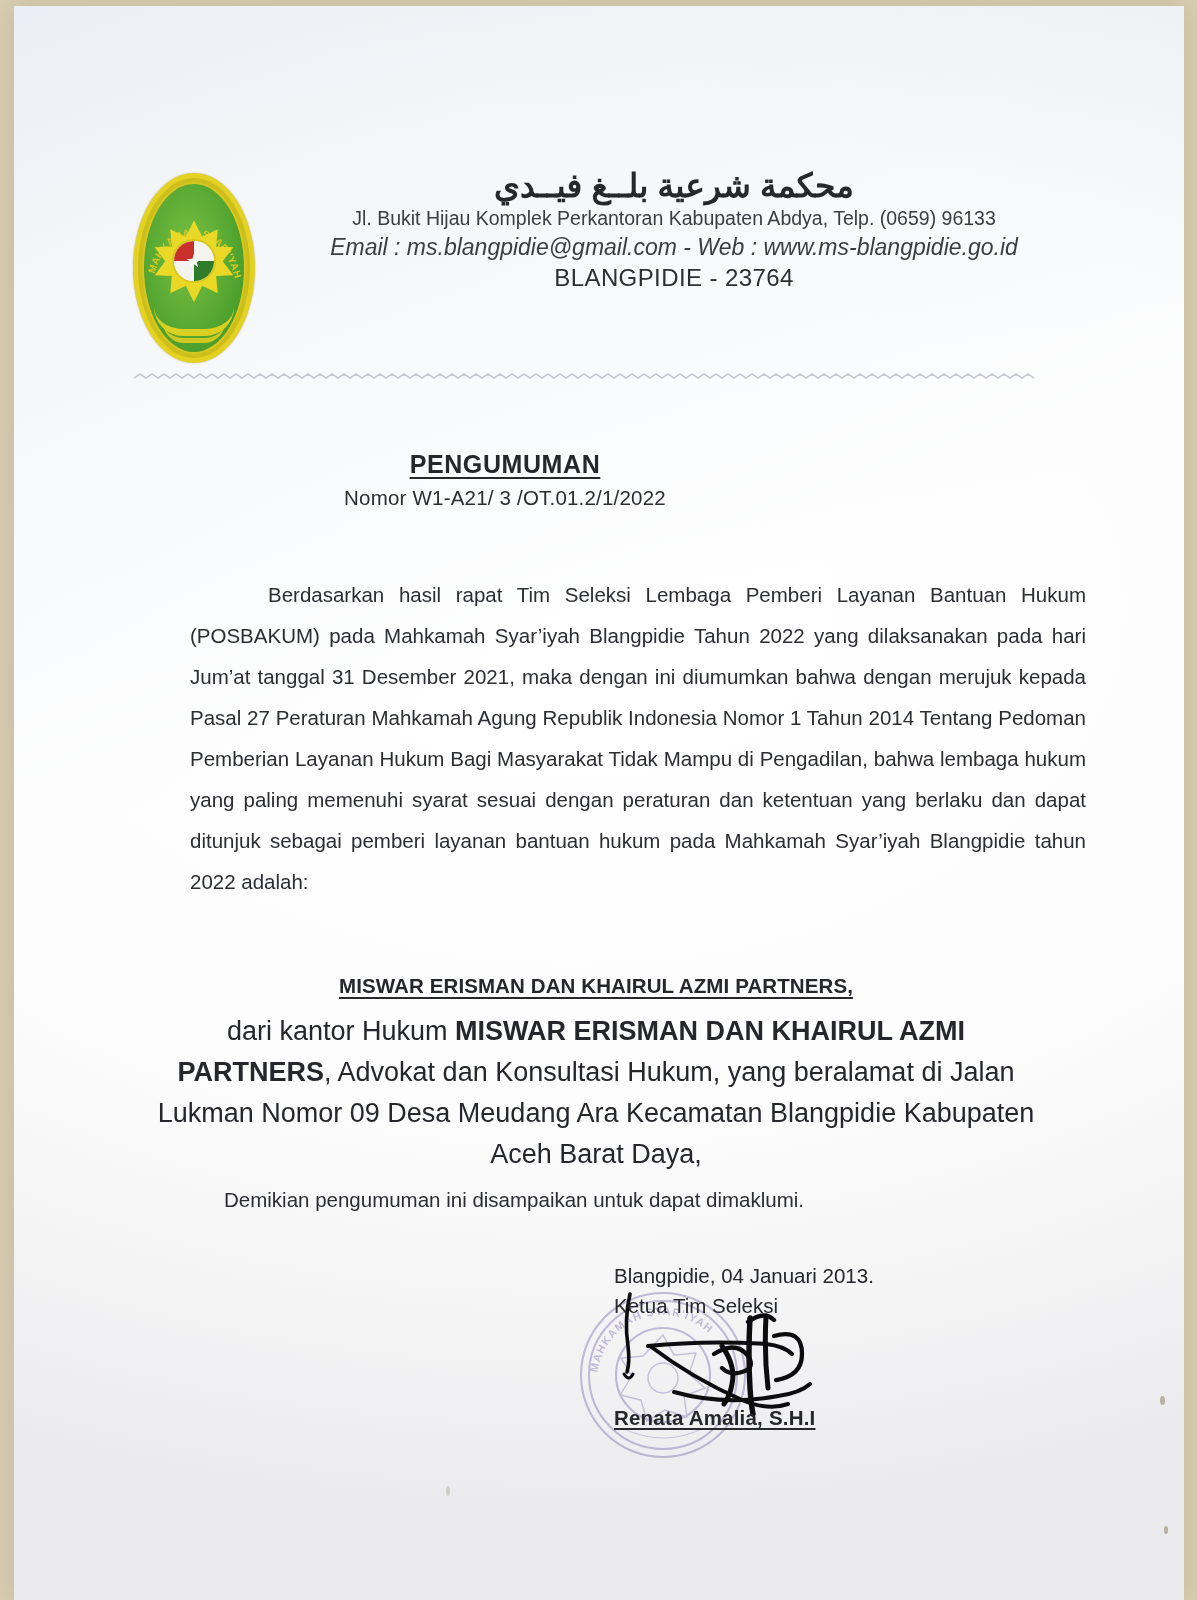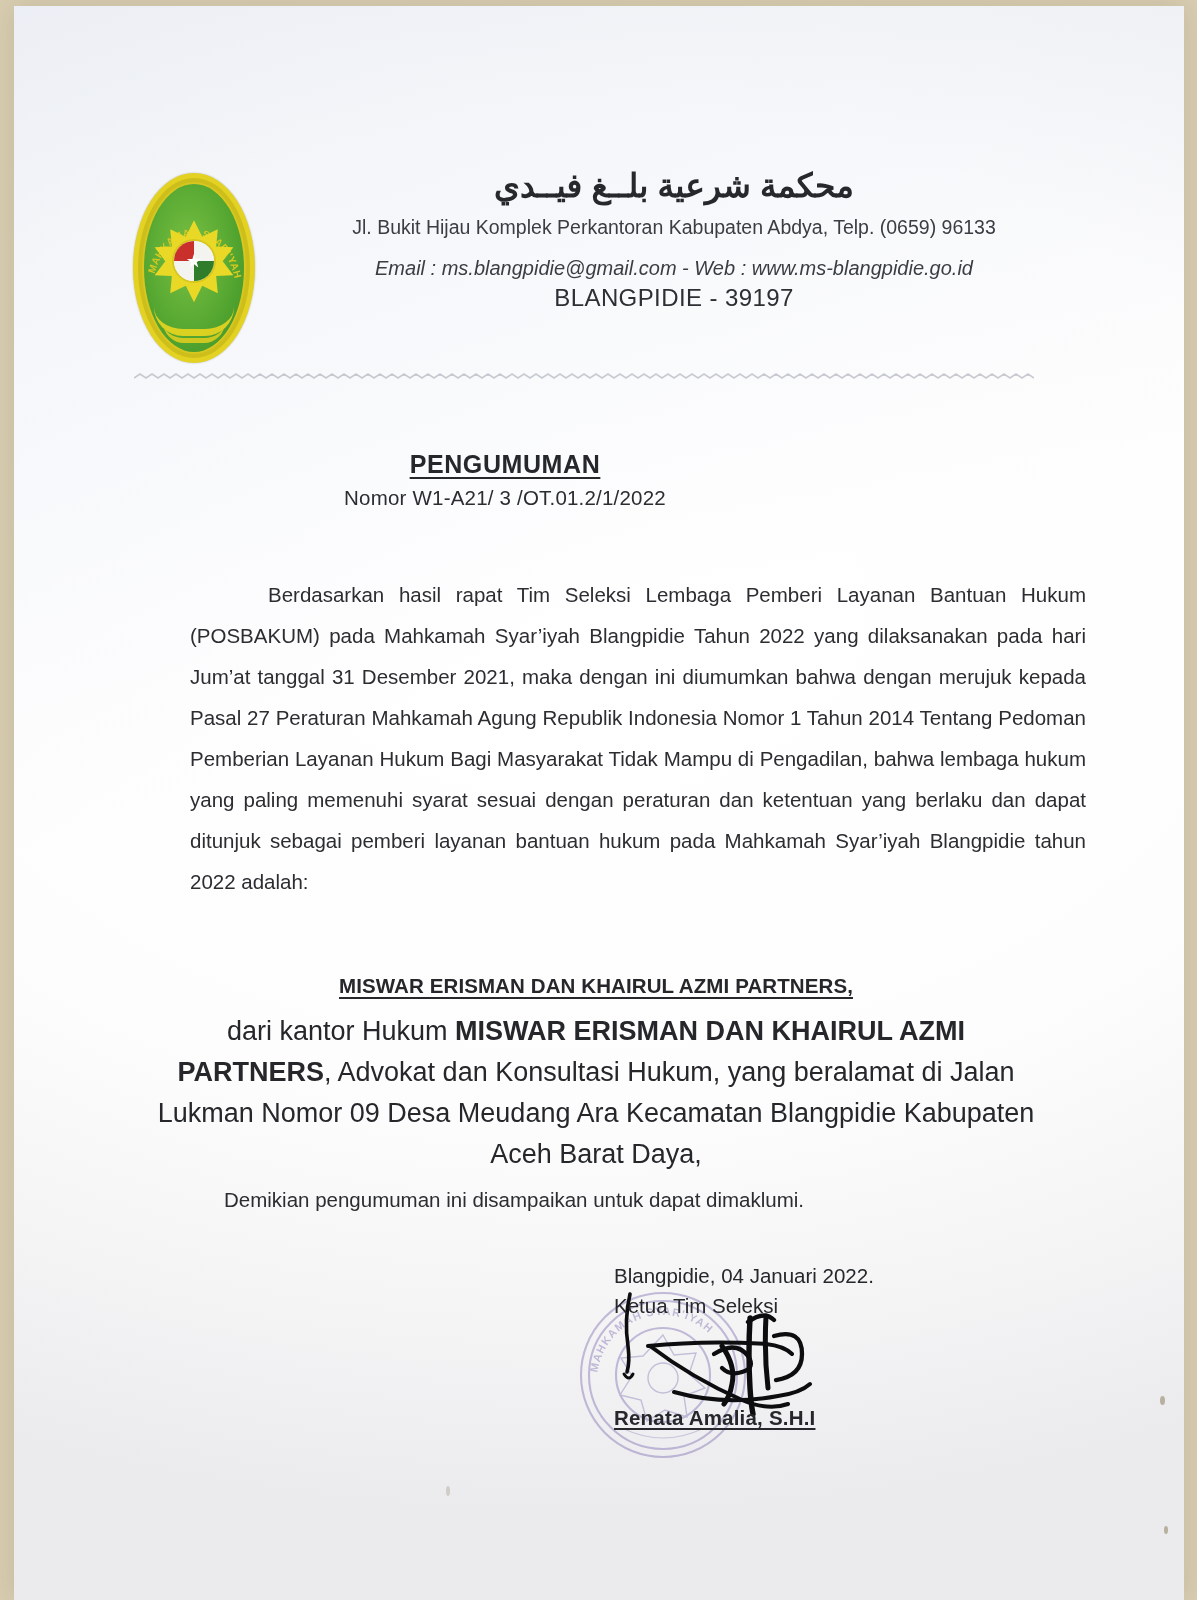--- a/index.html
+++ b/index.html
@@ -102,25 +102,25 @@
   .court-name{
     font-size:35px; font-weight:bold; letter-spacing:.5px;
     color:#2d2f33; line-height:1.06;
     white-space:nowrap;
   }
   .court-name-ar{
     font-size:33px; font-weight:bold; color:#26282c;
     direction:rtl; line-height:1.22; margin-top:2px;
   }
   .addr{
-    font-size:19.5px; color:#3a3d42; margin-top:9px; line-height:1.25;
+    font-size:19.5px; color:#3a3d42; margin-top:0; line-height:1.25;
     white-space:nowrap;
   }
   .contact{
-    font-size:20px; color:#3a3d42; font-style:italic; margin-top:16px;
+    font-size:23px; color:#3a3d42; font-style:italic; margin-top:2px;
     line-height:1.25; white-space:nowrap;
   }
   .city-zip{
     font-size:24px; color:#2d2f33; margin-top:3px; letter-spacing:.4px;
   }
   #rule{
     position:absolute; left:120px; top:208px; width:900px; height:9px;
   }
   #rule svg{display:block;width:100%;height:100%;opacity:.45;}
 
@@ -225,21 +225,21 @@
           </div>
           <div class="seal-scroll"></div>
           <div class="seal-scroll2"></div>
         </div>
       </div>
 
       <div id="head-text">
         <div class="court-name-ar">محكمة شرعية بلــغ فيــدي</div>
         <div class="addr">Jl. Bukit Hijau Komplek Perkantoran Kabupaten Abdya, Telp. (0659) 96133</div>
         <div class="contact">Email : ms.blangpidie@gmail.com    -    Web : www.ms-blangpidie.go.id</div>
-        <div class="city-zip">BLANGPIDIE - 39197</div>
+        <div class="city-zip">BLANGPIDIE - 23764</div>
       </div>
 
       <div id="rule">
         <svg viewBox="0 0 900 9" preserveAspectRatio="none" xmlns="http://www.w3.org/2000/svg" aria-hidden="true">
           <path d="M0 6 L6 2 L12 6 L18 2 L24 6 L30 2 L36 6 L42 2 L48 6 L54 2 L60 6 L66 2 L72 6 L78 2 L84 6 L90 2 L96 6 L102 2 L108 6 L114 2 L120 6 L126 2 L132 6 L138 2 L144 6 L150 2 L156 6 L162 2 L168 6 L174 2 L180 6 L186 2 L192 6 L198 2 L204 6 L210 2 L216 6 L222 2 L228 6 L234 2 L240 6 L246 2 L252 6 L258 2 L264 6 L270 2 L276 6 L282 2 L288 6 L294 2 L300 6 L306 2 L312 6 L318 2 L324 6 L330 2 L336 6 L342 2 L348 6 L354 2 L360 6 L366 2 L372 6 L378 2 L384 6 L390 2 L396 6 L402 2 L408 6 L414 2 L420 6 L426 2 L432 6 L438 2 L444 6 L450 2 L456 6 L462 2 L468 6 L474 2 L480 6 L486 2 L492 6 L498 2 L504 6 L510 2 L516 6 L522 2 L528 6 L534 2 L540 6 L546 2 L552 6 L558 2 L564 6 L570 2 L576 6 L582 2 L588 6 L594 2 L600 6 L606 2 L612 6 L618 2 L624 6 L630 2 L636 6 L642 2 L648 6 L654 2 L660 6 L666 2 L672 6 L678 2 L684 6 L690 2 L696 6 L702 2 L708 6 L714 2 L720 6 L726 2 L732 6 L738 2 L744 6 L750 2 L756 6 L762 2 L768 6 L774 2 L780 6 L786 2 L792 6 L798 2 L804 6 L810 2 L816 6 L822 2 L828 6 L834 2 L840 6 L846 2 L852 6 L858 2 L864 6 L870 2 L876 6 L882 2 L888 6 L894 2 L900 6" fill="none" stroke="#8c919c" stroke-width="1.6"></path>
         </svg>
       </div>
     </div>
 
     <div id="title-block">
@@ -291,21 +291,21 @@
           <path d="M100 66 q22 -14 34 2 q8 12 -6 16 q-12 4 -20 -4" stroke-width="4.3"></path>
           <path d="M136 30 q-2 36 0 70 q1 16 3 26" stroke-width="5.4"></path>
           <path d="M152 28 q-2 38 2 72" stroke-width="5"></path>
           <path d="M134 34 q16 -12 26 -2" stroke-width="4.3"></path>
           <path d="M160 48 q28 -8 28 18 q0 22 -26 26" stroke-width="4.3"></path>
         </g>
       </svg>
     </div>
 
     <div id="sign-block">
-      <div class="sign-place">Blangpidie, 04 Januari 2022.</div>
+      <div class="sign-place">Blangpidie, 04 Januari 2013.</div>
       <div class="sign-role">Ketua Tim Seleksi</div>
       <div class="sign-space"></div>
       <div class="sign-name">Renata Amalia, S.H.I</div>
     </div>
 
     <span class="speck" style="left:432px;top:1480px;width:4px;height:10px;"></span>
     <span class="speck" style="left:1146px;top:1390px;width:5px;height:9px;background:#8d7f5e;"></span>
     <span class="speck" style="left:1150px;top:1520px;width:4px;height:8px;background:#8d7f5e;"></span>
 
   </div>

